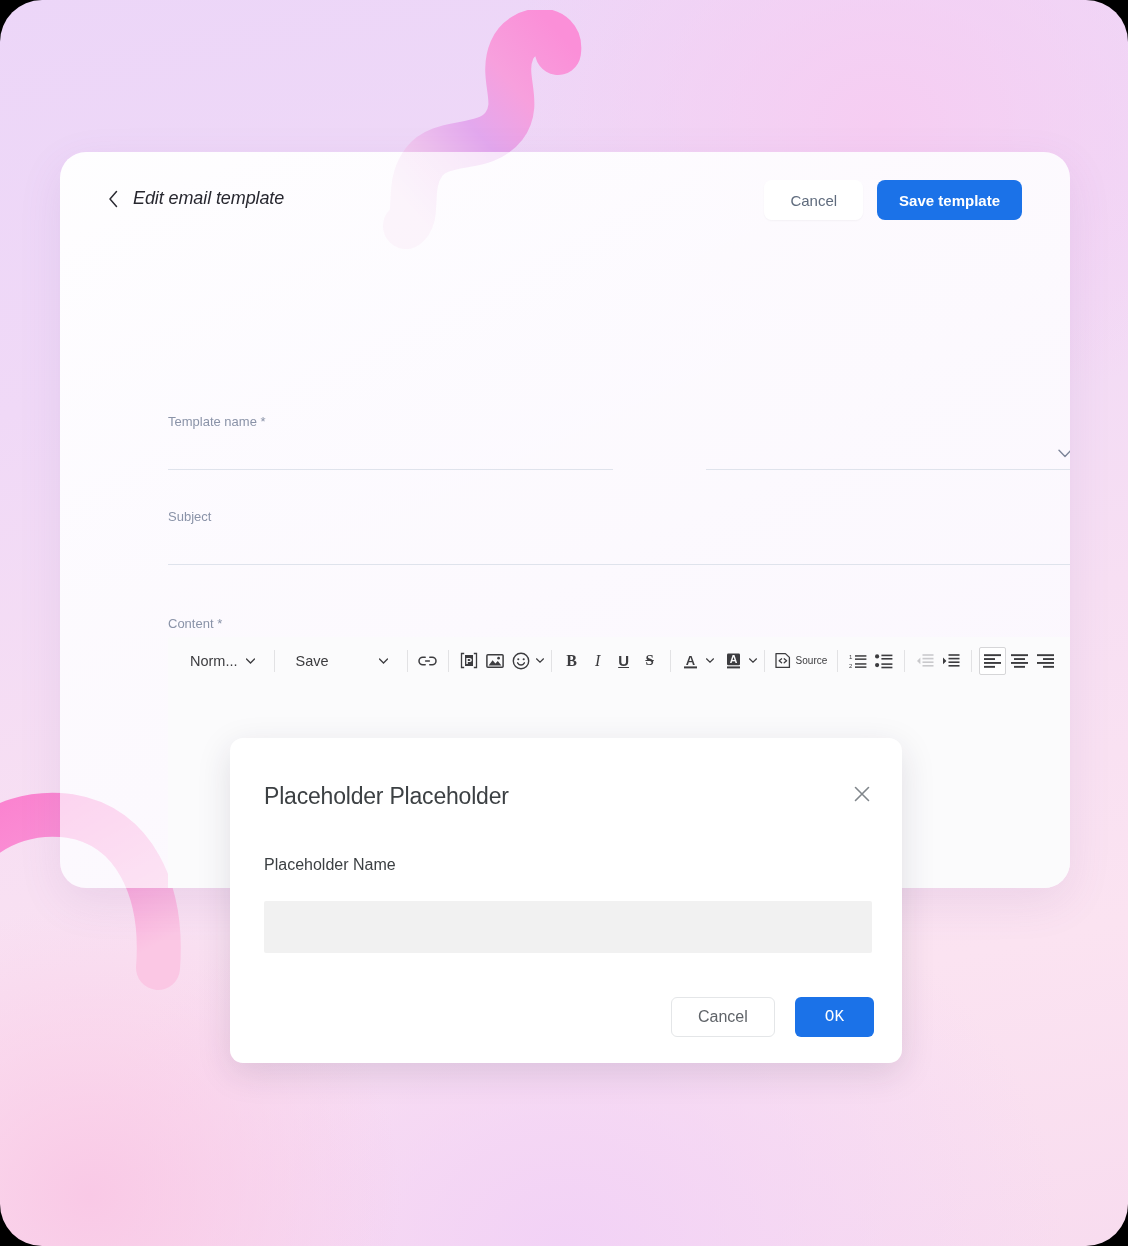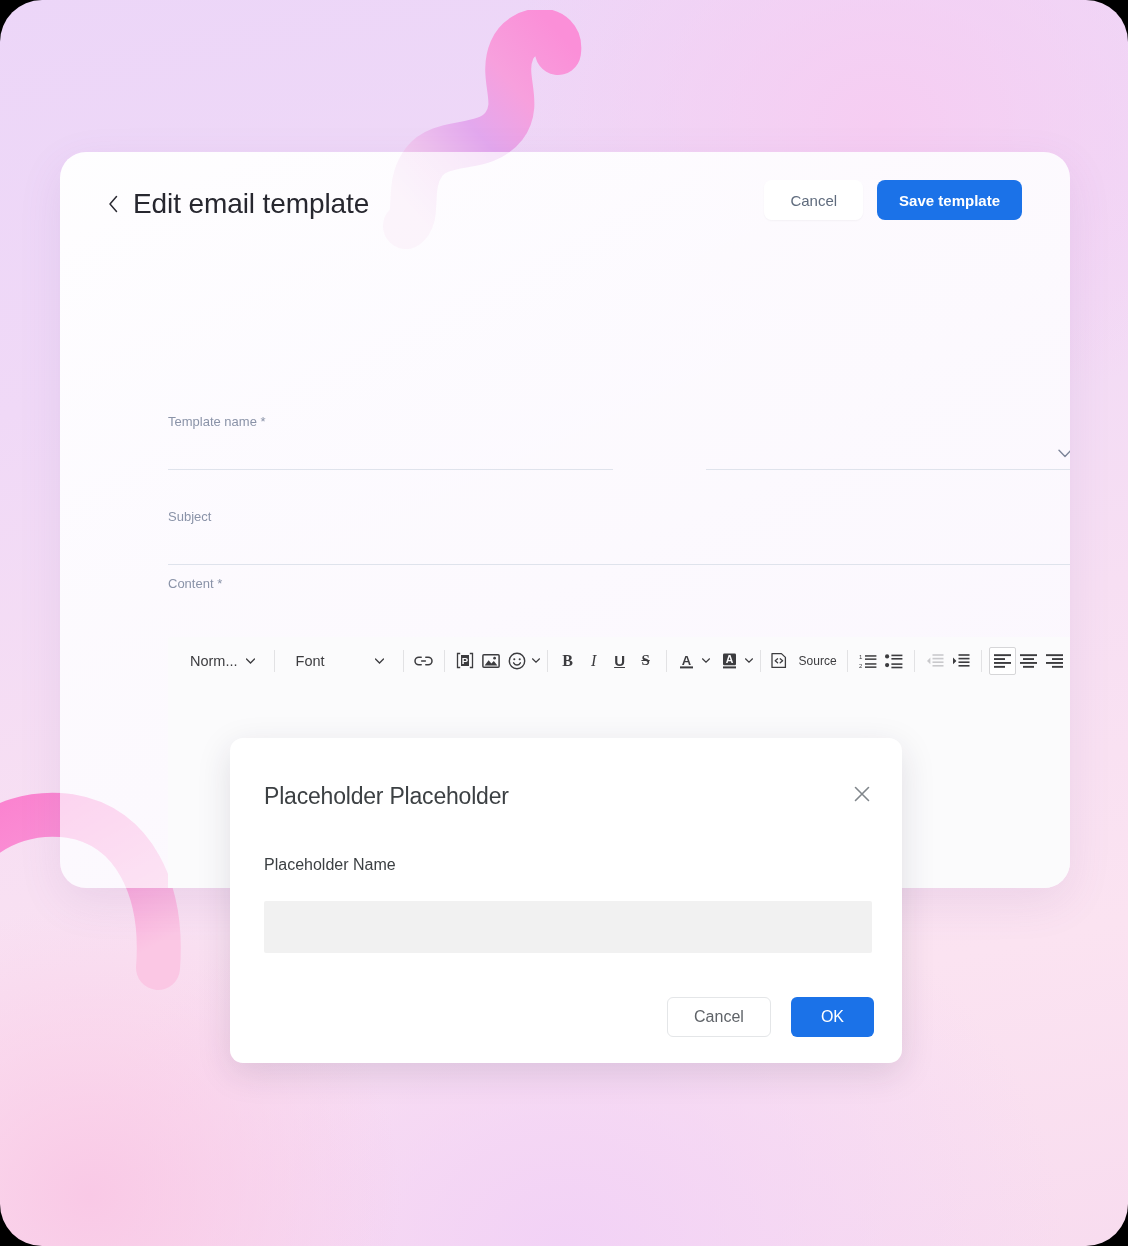--- a/index.html
+++ b/index.html
@@ -70,21 +70,21 @@
   .back-row {
     position: absolute;
     left: 48px; top: 36px;
     display: flex; align-items: center; gap: 14px;
   }
   .chev-back {
     width: 11px; height: 18px; display: block;
     color: #2b2b33;
   }
   .page-title {
-    font-size: 28px; color: #27272f; letter-spacing: -0.1px;
+    font-size: 18px; color: #27272f; letter-spacing: -0.1px; font-style: italic;
   }
   .head-actions {
     position: absolute; right: 48px; top: 28px;
     display: flex; align-items: center; gap: 14px;
   }
   .btn-cancel-top {
     height: 40px; padding: 0 26px;
     border: none; border-radius: 8px;
     background: rgba(255,255,255,0.92);
     color: #5f6b7d; font-size: 15px;
@@ -123,21 +123,21 @@
   #field-template-name { left: 108px; top: 262px; width: 445px; height: 56px; }
   #field-folder        { left: 646px; top: 262px; width: 372px; height: 56px; }
   #field-subject       { left: 108px; top: 357px; width: 910px; height: 56px; }
 
   .chev-down {
     position: absolute; right: 6px; bottom: 12px;
     width: 14px; height: 9px; color: #7d8599;
   }
 
   
-  #content-label { position: absolute; left: 108px; top: 424px; }
+  #content-label { position: absolute; left: 108px; top: 464px; }
 
   #editor {
     position: absolute;
     left: 108px; top: 485px;
     width: 910px; height: 355px;
     background: #fbfbfc;
     border-radius: 2px;
   }
   .toolbar {
     display: flex; align-items: center;
@@ -157,21 +157,21 @@
   }
   .tb-btn.disabled { color: #c9c9cc; }
   .tb-combo {
     display: flex; align-items: center; gap: 2px;
     height: 28px; cursor: pointer; color: #3c3c3f;
     font-size: 14.5px; flex: none;
   }
   .tb-combo .combo-label { padding: 0 6px 0 14px; white-space: nowrap; }
   .combo-caret { width: 9px; height: 6px; margin-right: 12px; }
   .tb-caret { width: 8px; height: 5px; margin-left: 2px; color: #3c3c3f; flex:none; }
-  .tb-text { font-size: 12px; padding-left: 12px; }
+  .tb-text { font-size: 10px; padding-left: 5px; }
   .tb-group { display: flex; align-items: center; flex: none; }
 
   .editor-body { height: 308px; }
 
   
   #dialog {
     position: absolute;
     left: 230px; top: 738px;
     width: 672px; height: 325px;
     background: #ffffff;
@@ -205,21 +205,21 @@
   .btn-dlg-cancel {
     height: 40px; padding: 0 26px;
     background: #fff; border: 1px solid #e4e6e8; border-radius: 6px;
     color: #5f6368; font-size: 16px; cursor: pointer;
     font-family: "Liberation Sans", sans-serif;
   }
   .btn-dlg-ok {
     height: 40px; padding: 0 30px;
     background: #1b72e8; border: none; border-radius: 6px;
     color: #fff; font-size: 16px; cursor: pointer;
-    font-family: Liberation Sans, sans-serif;
+    font-family: Liberation Mono, monospace;
   }
 </style>
 </head>
 <body>
 
 <div id="frame">
 
   <div class="blob-layer">
     <svg class="squiggle" viewBox="0 0 230 240">
       <defs>
@@ -310,21 +310,21 @@
 
         <div class="tb-combo">
           <span class="combo-label">Norm...</span>
           <svg class="combo-caret" viewBox="0 0 9 6">
             <path d="M0.5 1 L4.5 5 L8.5 1" fill="none" stroke="currentColor" stroke-width="1.3" stroke-linecap="round"></path>
           </svg>
         </div>
         <div class="tb-sep"></div>
 
         <div class="tb-combo">
-          <span class="combo-label">Font</span>
+          <span class="combo-label">Save</span>
           <svg class="combo-caret" style="margin-left:42px" viewBox="0 0 9 6">
             <path d="M0.5 1 L4.5 5 L8.5 1" fill="none" stroke="currentColor" stroke-width="1.3" stroke-linecap="round"></path>
           </svg>
         </div>
         <div class="tb-sep"></div>
 
         <button class="tb-btn">
           <svg width="19" height="12" viewBox="0 0 19 12" fill="none">
             <path d="M7.6 6h3.8" stroke="currentColor" stroke-width="1.5" stroke-linecap="round"></path>
             <path d="M7.2 2.2H4.8a3.8 3.8 0 1 0 0 7.6h2.4" stroke="currentColor" stroke-width="1.5" stroke-linecap="round"></path>

